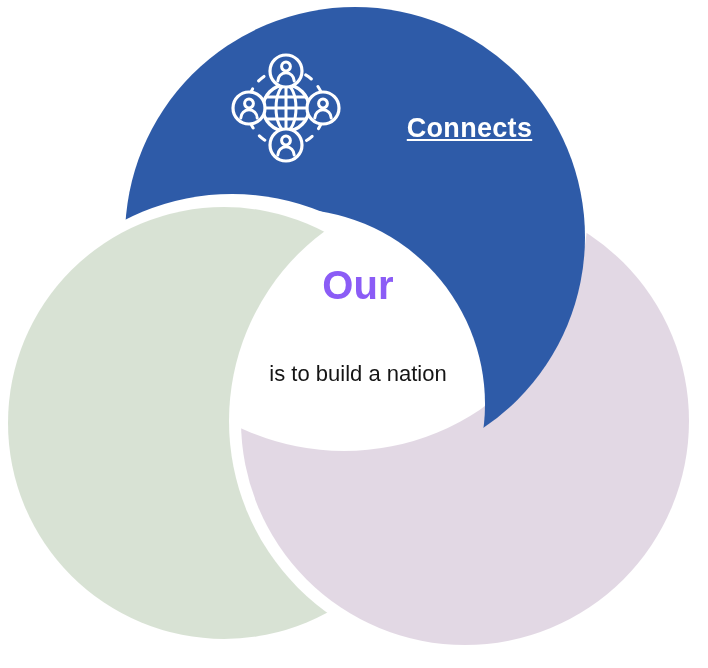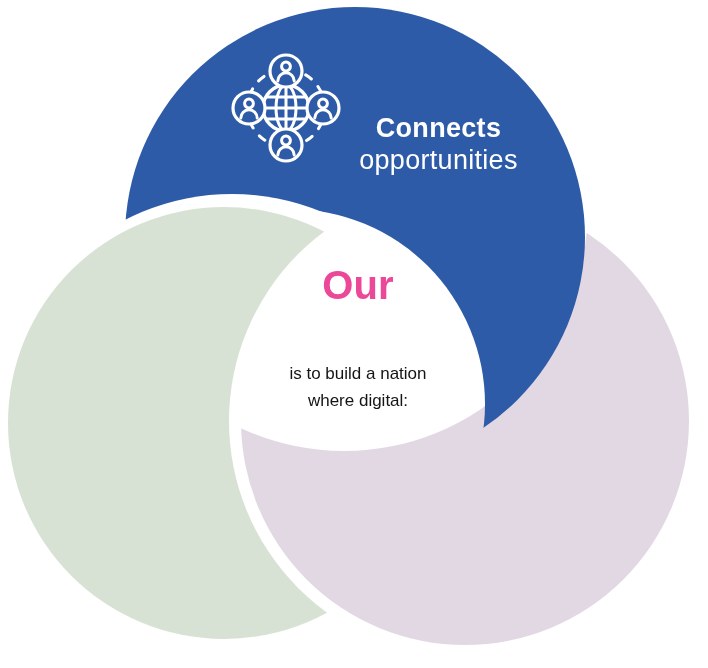--- a/index.html
+++ b/index.html
@@ -13,43 +13,44 @@
     height: 668px;
     overflow: hidden;
     font-family: "Liberation Sans", sans-serif;
     background: #ffffff;
   }
   .stage svg { position: absolute; left: 0; top: 0; }
 
   .label-block { position: absolute; text-align: center; }
 
   .blue-label {
-    left: 326px;
+    left: 357px;
     top: 112px;
     width: 225px;
     font-size: 27px;
     line-height: 32px;
     letter-spacing: 0.3px;
+    text-decoration: underline;
   }
   .blue-label .bold-line { font-weight: 700; }
 
   .center-title {
     left: 253px;
     top: 264px;
     width: 210px;
     font-size: 40px;
     line-height: 42px;
     font-weight: 700;
     letter-spacing: 0.2px;
   }
   .center-sub {
     left: 233px;
     top: 360px;
     width: 250px;
-    font-size: 17px;
+    font-size: 22px;
     line-height: 27px;
     font-weight: 400;
   }
 </style>
 </head>
 <body>
 
 <div class="stage">
 
   <svg width="708" height="668" viewBox="0 0 708 668">
@@ -112,25 +113,23 @@
       <g transform="translate(0,37)">
         <circle r="16" stroke-width="3.2" fill="#2e5ba8"></circle>
         <circle cy="-4.5" r="4.4" stroke-width="3"></circle>
         <path d="M -8.2 10 a 8.2 8.2 0 0 1 16.4 0" stroke-width="3"></path>
       </g>
     </g>
   </svg>
 
   <div class="label-block blue-label" style="color: rgb(255, 255, 255);">
     <div class="bold-line">Connects</div>
-    <div>opportunities</div>
   </div>
 
-  <div class="label-block center-title" style="color: #ec4899;">
+  <div class="label-block center-title" style="color: #8b5cf6;">
     <div>Our</div>
   </div>
 
   <div class="label-block center-sub" style="color: rgb(21, 21, 21);">
     <div>is to build a nation</div>
-    <div>where digital:</div>
   </div>
 
 </div>
 
 </body></html>

